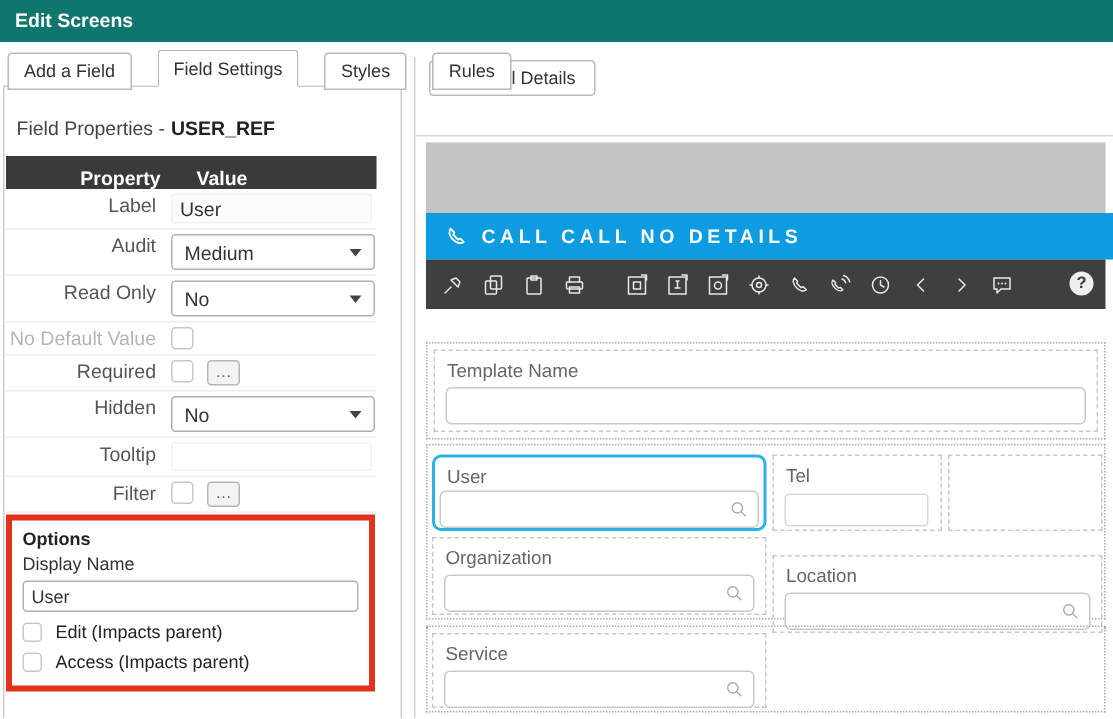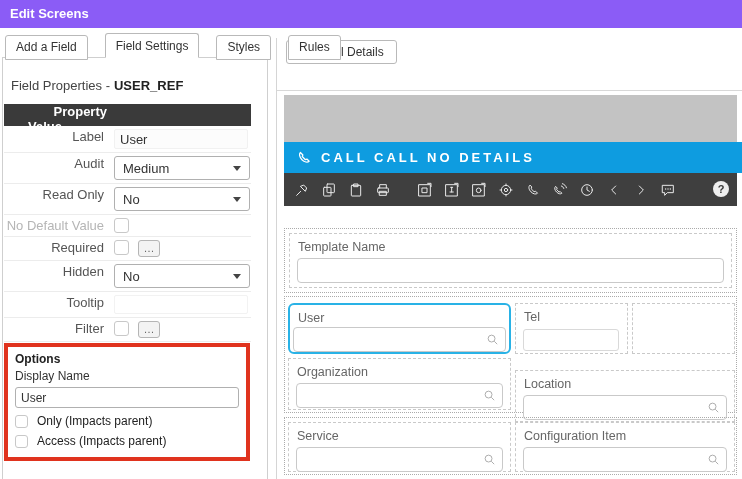--- a/index.html
+++ b/index.html
@@ -3,36 +3,36 @@
 <meta charset="utf-8">
 <style>
   * { margin:0; padding:0; box-sizing:border-box; }
   body { background:#fff; }
   #app {
     position:relative; width:742px; height:479px; overflow:hidden;
     background:#fff; font-family:"Liberation Sans", sans-serif; color:#333;
   }
   
   .titlebar { position:absolute; left:0; top:0; width:742px; height:28px;
-    background:#8b5cf6; color:#fff; font-size:13px; font-weight:bold;
+    background:#0f766e; color:#fff; font-size:13px; font-weight:bold;
     line-height:28px; padding-left:10px; }
   
   .left-tabs { position:absolute; left:5px; top:35px; display:flex; gap:17px; z-index:3; }
   .tab { border:1px solid #b9b9b9; border-radius:3px 3px 0 0; background:#fff;
     font-size:12px; color:#333; padding:4px 10px 3px; white-space:nowrap; }
   .tab.active { position:relative; top:-2px; padding-top:5px; padding-bottom:4px;
     border-bottom-color:#fff; z-index:4; }
   
   .left-panel { position:absolute; left:2px; top:57px; width:266px; height:422px;
     background:#fff; border:1px solid #cfcfcf; border-bottom:none; }
   .fp { position:absolute; left:8px; top:20px; font-size:13px; color:#444; }
   .fp b { color:#222; margin-left:4px; }
   .prop-head { position:absolute; left:1px; top:46px; width:247px; height:22px;
     background:#3a3a3a; color:#fff; font-size:13px; font-weight:bold;
-    display:flex; align-items:flex-start;flex-direction:column; }
+    display:flex; align-items:flex-end; }
   .ph-prop { width:103px; text-align:right; }
   .ph-val { margin-left:24px; }
   .prop-rows { position:absolute; left:1px; top:68px; width:247px; }
   .prow { display:flex; border-bottom:1px solid #ececec; padding:3px 0; }
   .plabel { width:100px; text-align:right; font-size:13px; color:#555; flex:none; margin-right:10px; }
   .prow.disabled .plabel { color:#b5b5b5; }
   .ro-field { width:134px; height:20px; background:#fcfcfc; border:1px solid #f1f1f1;
     border-radius:2px; font-size:13px; color:#333; padding:1px 5px; line-height:17px; }
   .ro-input { width:134px; height:19px; background:#fff; border:1px solid #f2f2f2;
     border-radius:2px; font:13px "Liberation Sans", sans-serif; padding:0 5px; }
@@ -162,21 +162,21 @@
         <span class="dots">…</span>
       </div>
     </div>
 
     <div class="options-box">
       <div class="opt-title">Options</div>
       <div class="opt-sub">Display Name</div>
       <input class="opt-input" value="User" style="">
       <div class="opt-row">
         <span class="cb"></span>
-        <span>Only (Impacts parent)</span>
+        <span>Edit (Impacts parent)</span>
       </div>
       <div class="opt-row">
         <span class="cb"></span>
         <span>Access (Impacts parent)</span>
       </div>
     </div>
   </div>
 
   <div class="right-panel">
     <div class="r-tab">Call Call Details</div>
@@ -343,28 +343,16 @@
         <div class="finput-wrap">
           <input class="finput" value="" style="">
           <span class="search-ic">
             <svg viewBox="0 0 24 24">
                 <circle cx="10.5" cy="10.5" r="5.5"></circle>
                 <path d="M14.8 14.8L19.5 19.5"></path>
               </svg>
           </span>
         </div>
       </div>
-      <div class="cell" style="left:230px;top:4px;width:220px;height:50px;">
-        <div class="flabel">Configuration Item</div>
-        <div class="finput-wrap">
-          <input class="finput" value="" style="">
-          <span class="search-ic">
-            <svg viewBox="0 0 24 24">
-                <circle cx="10.5" cy="10.5" r="5.5"></circle>
-                <path d="M14.8 14.8L19.5 19.5"></path>
-              </svg>
-          </span>
-        </div>
-      </div>
     </div>
   </div>
 
 </div>
 
 </body></html>

